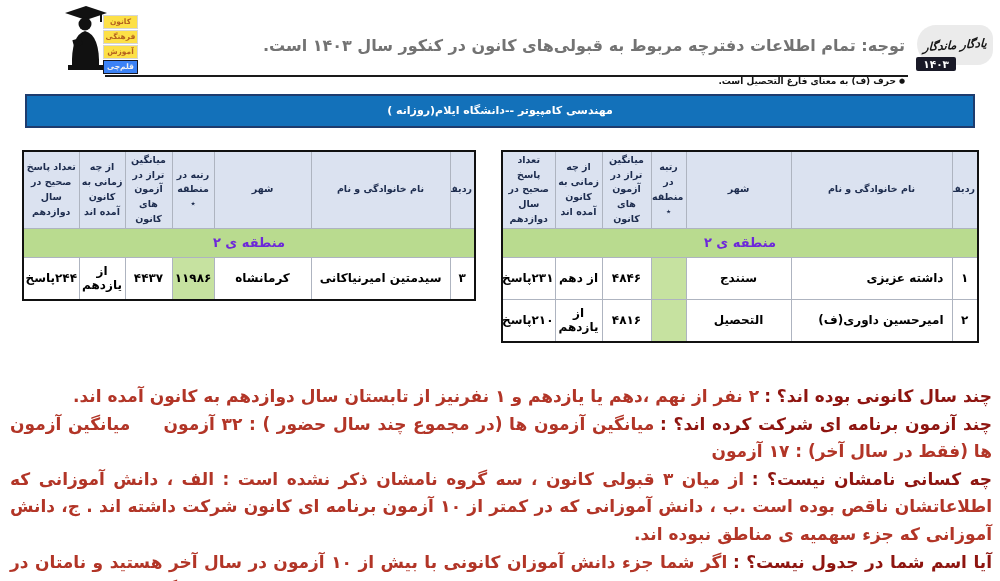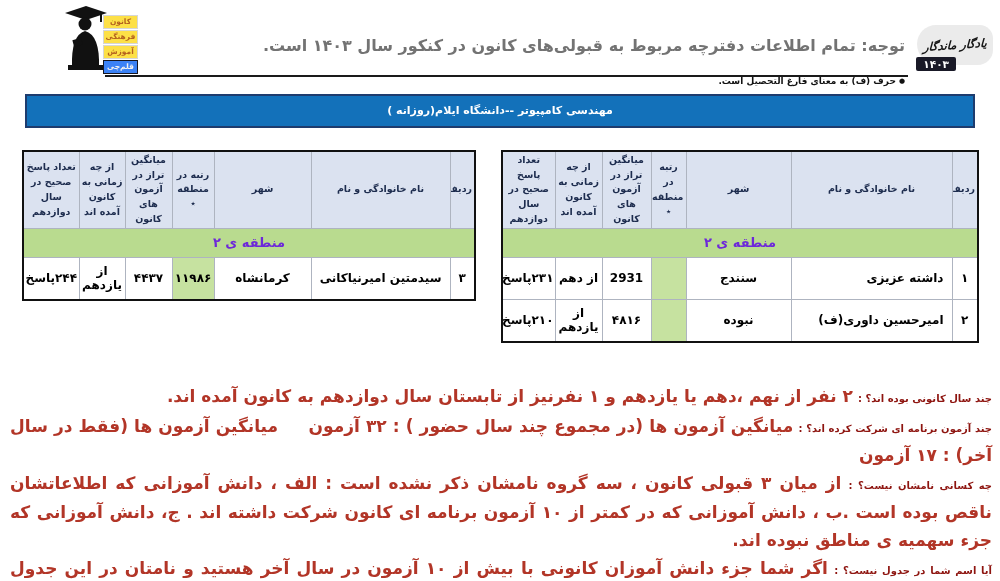--- a/index.html
+++ b/index.html
@@ -50,21 +50,21 @@
   .t-right .c-index{width:26px}.t-right .c-name{width:161px}.t-right .c-city{width:105px}
   .t-right .c-rank{width:35px}.t-right .c-avg{width:49px}.t-right .c-since{width:47px}
   .t-right .c-correct{width:53px}
   .t-left .c-index{width:25px}.t-left .c-name{width:139px}.t-left .c-city{width:97px}
   .t-left .c-rank{width:42px}.t-left .c-avg{width:47px}.t-left .c-since{width:46px}
   .t-left .c-correct{width:56px}
 
   
   .faq{position:absolute;top:383px;left:10px;width:982px;direction:rtl;text-align:justify;}
   .faq p{margin:0;line-height:27.6px;}
-  .faq b{font-size:10px;color:#8e1510;}
+  .faq b{font-size:17px;color:#8e1510;}
   .faq span{font-size:17px;color:#b23527;font-weight:bold;}
 </style>
 </head>
 <body>
 
 <div class="page">
 
   <div class="kanoon-logo">
     <svg width="44" height="66" viewBox="0 0 44 66">
       <polygon points="22,1 43,8 22,15 1,8" fill="#111"></polygon>
@@ -119,28 +119,28 @@
     </thead>
     <tbody>
       <tr class="region-row">
         <td colspan="7">منطقه ی ۲</td>
       </tr>
       <tr class="data-row">
         <td>۱</td>
         <td class="name">داشته عزیزی</td>
         <td>سنندج</td>
         <td class="rank"></td>
-        <td>2931</td>
+        <td>۴۸۴۶</td>
         <td>از دهم</td>
         <td>۲۳۱پاسخ</td>
       </tr>
       <tr class="data-row">
         <td>۲</td>
         <td class="name">امیرحسین داوری(ف)</td>
-        <td>نبوده</td>
+        <td>التحصیل</td>
         <td class="rank"></td>
         <td>۴۸۱۶</td>
         <td>از یازدهم</td>
         <td>۲۱۰پاسخ</td>
       </tr>
     </tbody>
   </table>
 
   <table class="result-table t-left">
     <colgroup>

